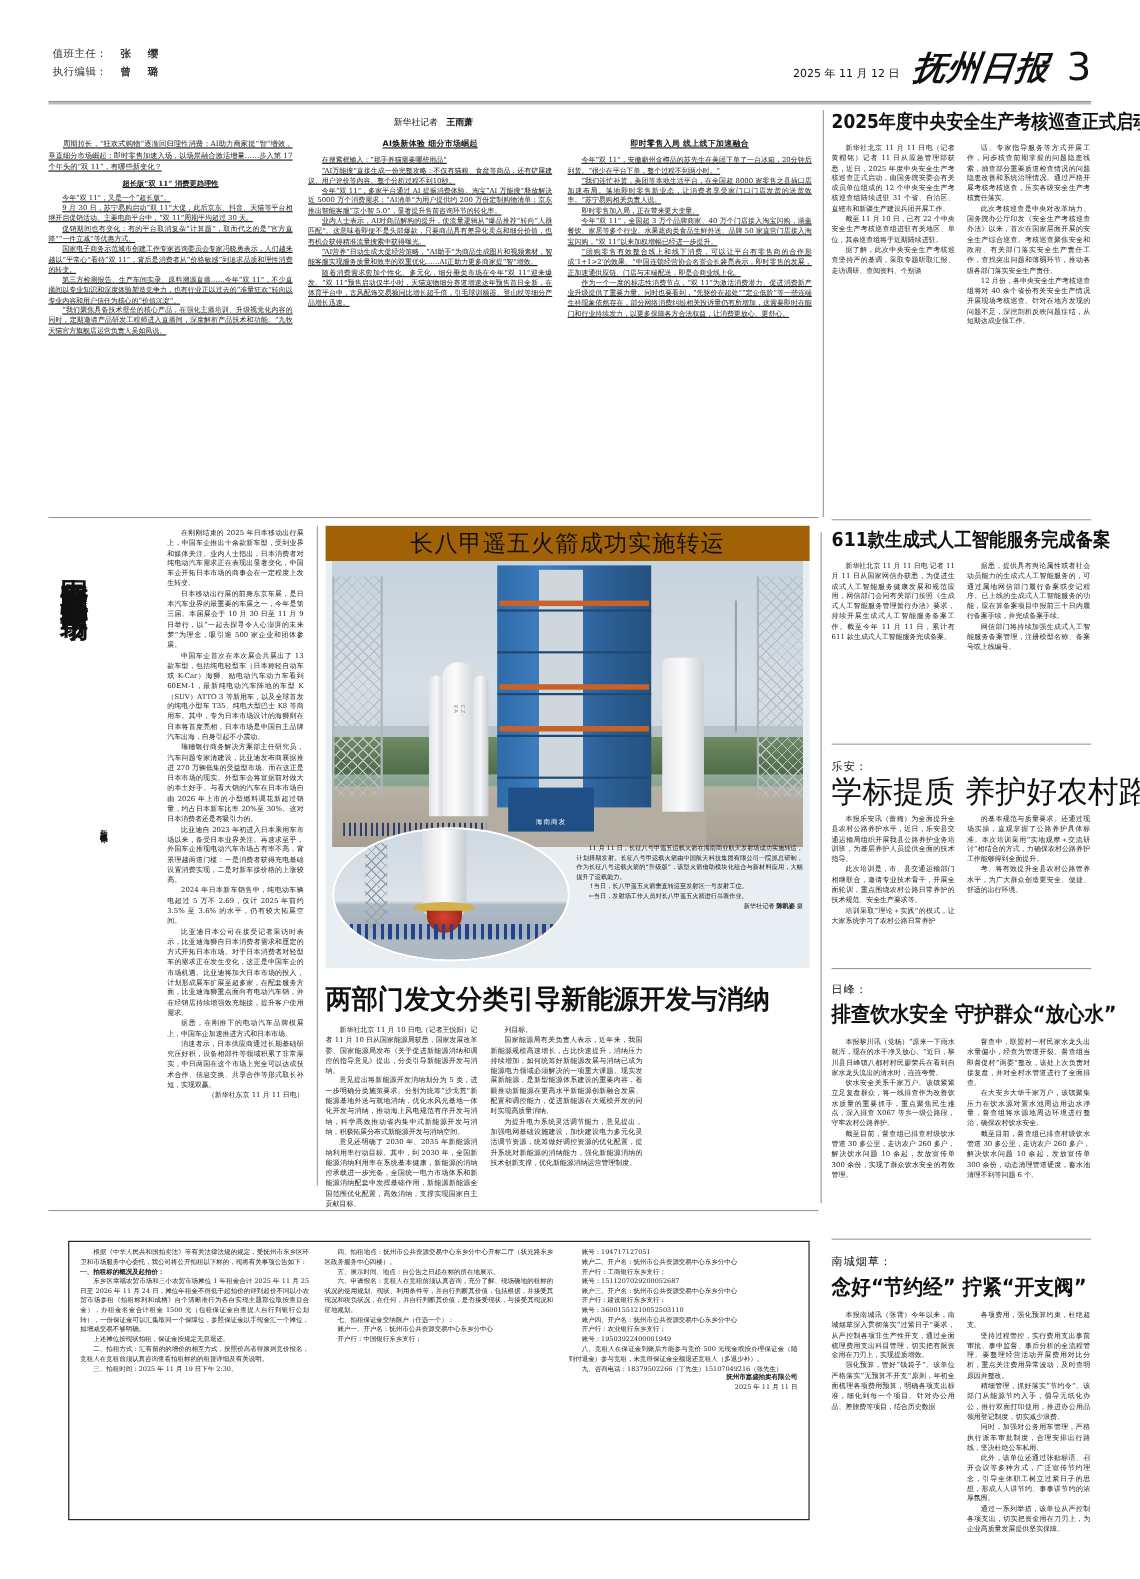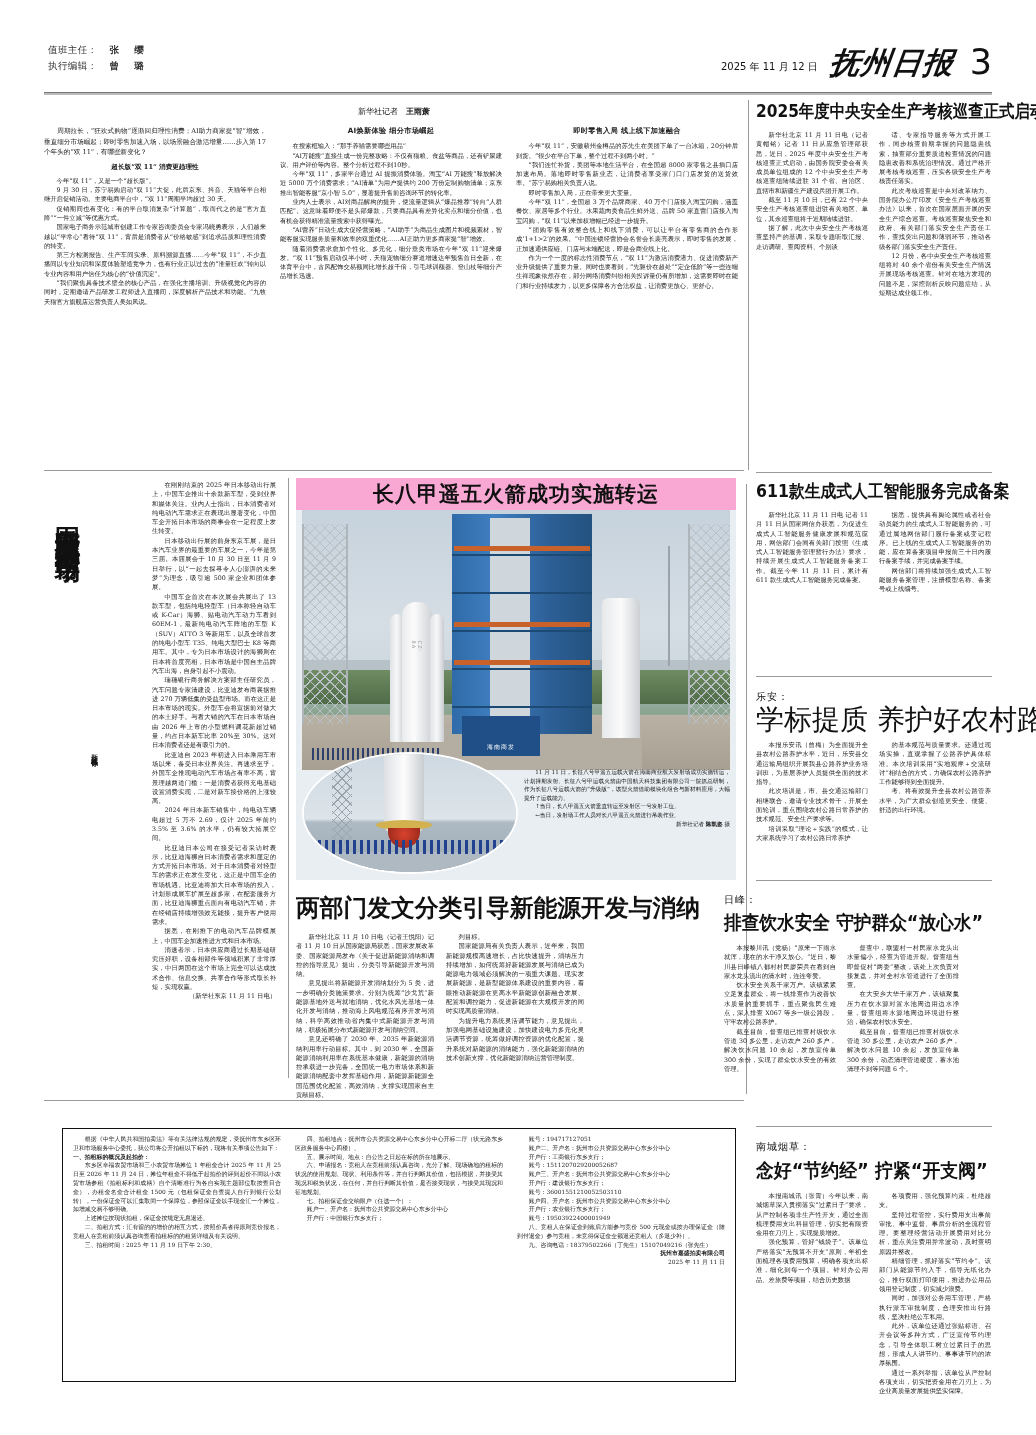--- a/index.html
+++ b/index.html
@@ -47,21 +47,21 @@
   .story-a{position:absolute;left:44px;top:100px;width:700px;}
   .headline-a{
     font-size:40px;font-weight:bold;letter-spacing:1px;line-height:46px;
     font-family:"DejaVu Sans","Liberation Sans",sans-serif;
     white-space:nowrap;
   }
   .byline-a{text-align:center;font-size:8px;margin-top:6px;
     font-family:"DejaVu Serif","Liberation Serif",serif;}
   .byline-a b{font-weight:bold;margin-left:8px;}
   .cols-a{display:flex;gap:14px;margin-top:9px;}
-  .cols-a .col{width:222px;}
+  .cols-a .col{width:222px;text-decoration:underline;}
   .secthead{font-weight:bold;font-size:7.2px;text-align:center;margin-bottom:6px;
     font-family:"DejaVu Sans","Liberation Sans",sans-serif;letter-spacing:.3px;}
 
   
   .vrule{position:absolute;background:#999;width:1px;}
   .story-b{position:absolute;left:756px;top:100px;width:236px;}
   .headline-b{
     font-size:17.5px;font-weight:bold;line-height:22px;white-space:nowrap;
     font-family:"DejaVu Sans","Liberation Sans",sans-serif;
     transform:scaleX(.88);transform-origin:left center;letter-spacing:0px;
@@ -84,23 +84,23 @@
     font-size:7px;line-height:11px;letter-spacing:1px;
     font-family:"DejaVu Serif","Liberation Serif",serif;
   }
   .vbyline b{font-weight:bold;}
   .story-c-text{position:absolute;left:108px;top:2px;width:124px;}
 
   
   .photo-wrap{position:absolute;left:296px;top:478px;width:440px;height:402px;background:#e9eef2;}
   .photo-title{
     position:absolute;left:0;top:0;width:440px;height:32px;line-height:32px;
-    text-align:center;font-size:21px;font-weight:bold;letter-spacing:1px;
-    font-family:"DejaVu Sans","Liberation Sans",sans-serif;
-    background:#f9a8d4;z-index:5;
+    text-align:center;font-size:21px;font-weight:normal;letter-spacing:1px;
+    font-family:"DejaVu Sans","Liberation Sans",sans-serif;
+    background:#a16207;z-index:5;
   }
   .photo-main{position:absolute;left:6px;top:32px;width:428px;height:260px;overflow:hidden;background:#b9c7d2;}
   .sky{position:absolute;inset:0;background:linear-gradient(to bottom,#c6d2dc 0%,#d6dee5 45%,#cfd8df 60%,#b9c6cf 62%,#9fb3ae 70%,#8aa48f 78%,#cfc8bb 88%,#b9b2a5 100%);}
   .sea{position:absolute;left:0;top:150px;width:100%;height:18px;background:#b6c2c8;}
   .treeline{position:absolute;left:0;top:160px;width:100%;height:34px;background:linear-gradient(to bottom,#6f8c63,#4f6b48);}
   .ground{position:absolute;left:0;top:205px;width:100%;height:55px;background:linear-gradient(to bottom,#b9b2a4,#a79f92);}
   .pad{position:absolute;left:90px;top:215px;width:250px;height:45px;background:#b4aea2;}
   .tower{position:absolute;left:150px;top:4px;width:140px;height:220px;background:linear-gradient(to right,#2f6ba8,#3f7ec0 30%,#2d5f96 70%,#23527f);}
   .tower .floor{position:absolute;left:0;width:100%;height:2px;background:#1d4a74;}
   .twhite{position:absolute;left:38px;top:4px;width:40px;height:216px;background:#cfd6dc;}
@@ -151,21 +151,21 @@
   .story-e{position:absolute;left:756px;top:480px;width:236px;}
   .headline-e{font-size:17.5px;font-weight:bold;line-height:22px;white-space:nowrap;
     font-family:"DejaVu Sans","Liberation Sans",sans-serif;
     transform:scaleX(.9);transform-origin:left center;}
 
   .story-f{position:absolute;left:756px;top:690px;width:236px;}
   .kicker{font-size:10px;margin-bottom:3px;font-family:"DejaVu Serif","Liberation Serif",serif;letter-spacing:1px;}
   .headline-f{font-size:28px;line-height:25px;white-space:nowrap;letter-spacing:0px;
     font-family:"DejaVu Sans","Liberation Sans",sans-serif;font-weight:400;}
 
-  .story-g{position:absolute;left:724px;top:893px;width:236px;}
+  .story-g{position:absolute;left:756px;top:893px;width:236px;}
   .headline-g{font-size:19px;line-height:25px;white-space:nowrap;font-weight:bold;
     font-family:"DejaVu Sans","Liberation Sans",sans-serif;transform:scaleX(.93);transform-origin:left;}
 
   .story-h{position:absolute;left:756px;top:1140px;width:236px;}
   .headline-h{font-size:19px;line-height:26px;white-space:nowrap;font-weight:bold;
     font-family:"DejaVu Sans","Liberation Sans",sans-serif;transform:scaleX(.94);transform-origin:left;}
 
   
   .notice{position:absolute;left:62px;top:1128px;width:674px;height:254px;
     border:1px solid #111;box-sizing:border-box;padding:6px 10px 4px;}

